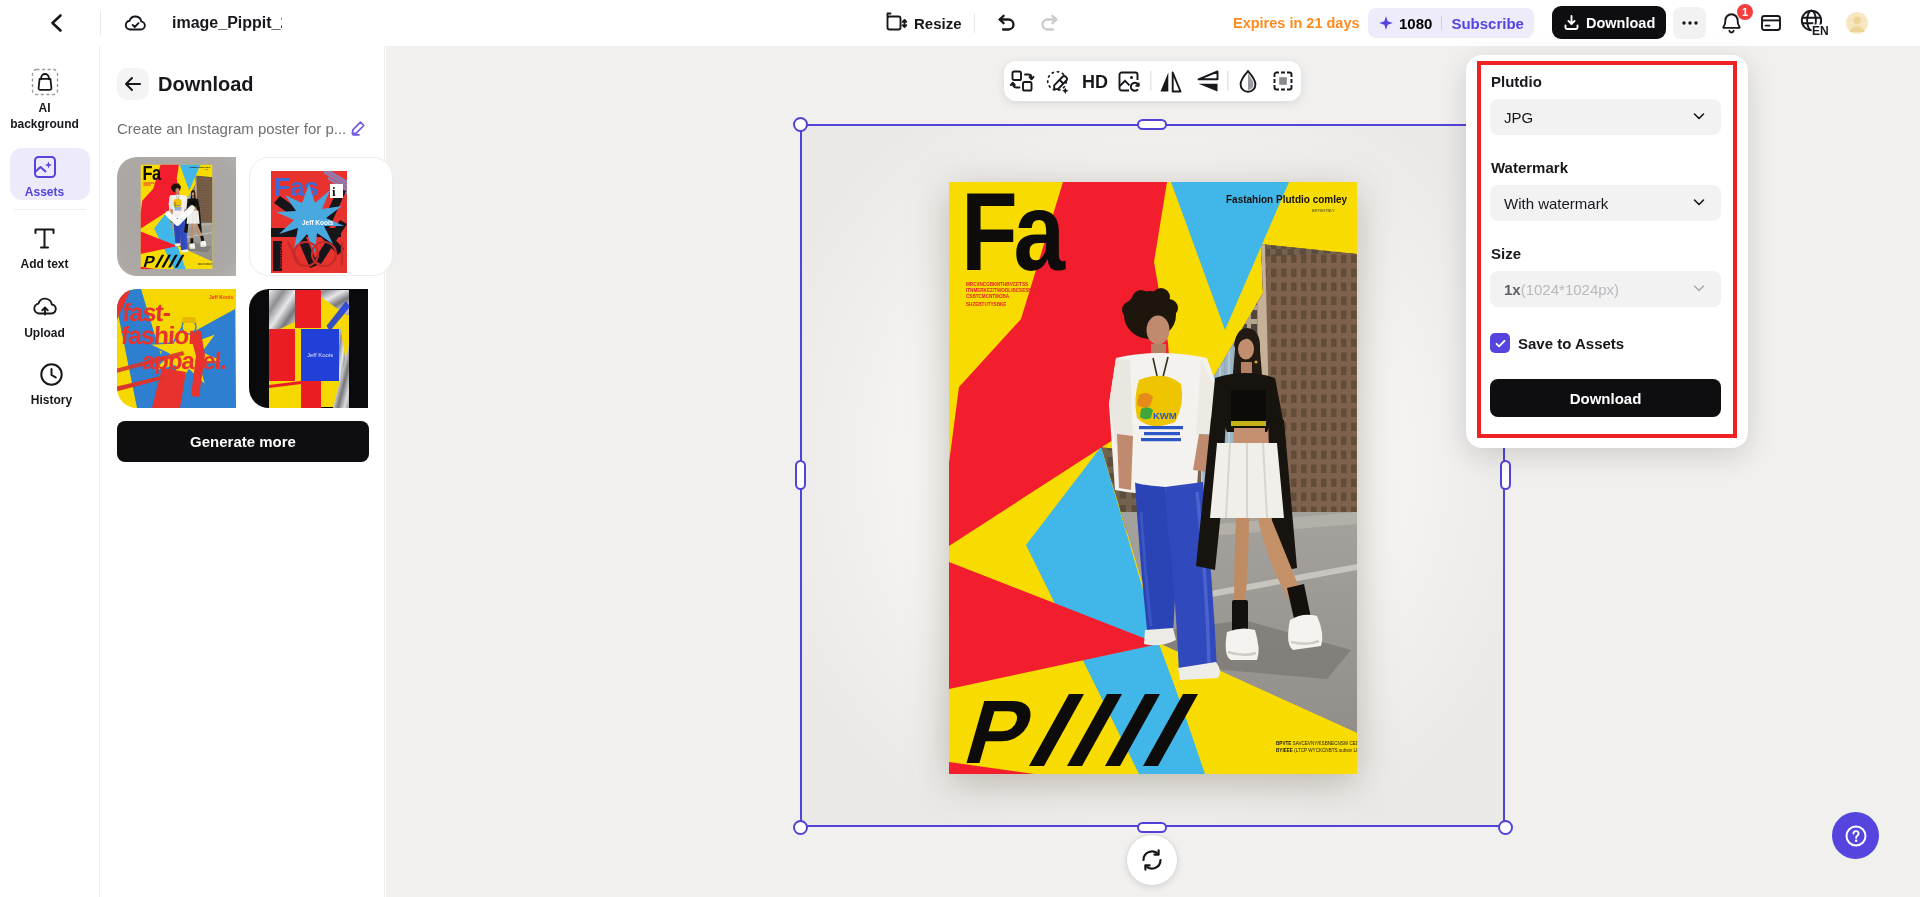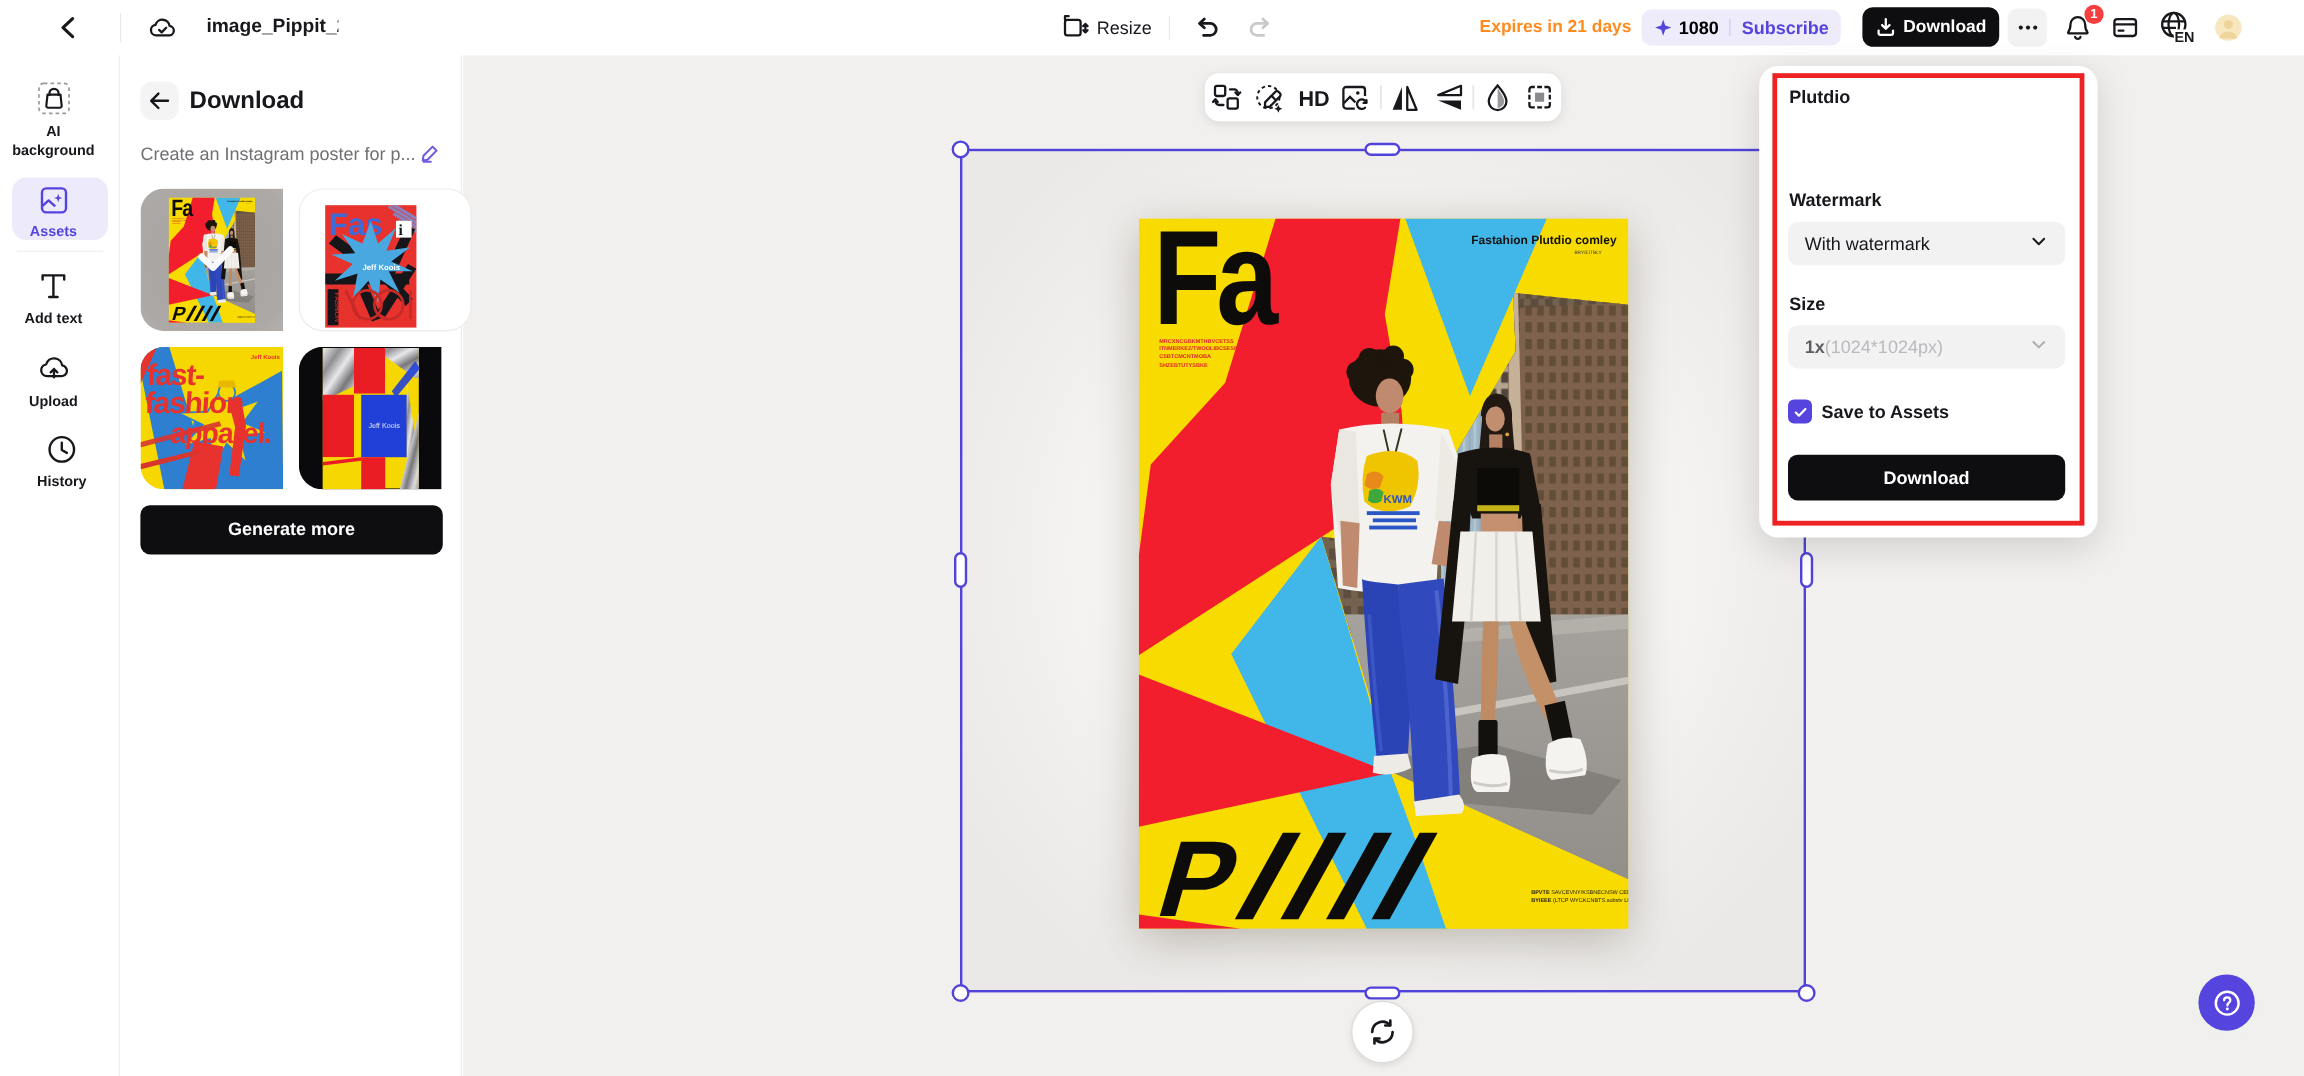--- a/index.html
+++ b/index.html
@@ -283,21 +283,21 @@
         </svg>
     </div>
     <div class="tb-item" style="left:172px; width:110px; overflow:hidden; font-size:16px; font-weight:bold; color:#17171c; white-space:nowrap;">image_Pippit_202</div>
 
     <div class="tb-item" style="left:884px;">
       <svg width="24" height="24" viewBox="0 0 24 24">
           <rect x="3.5" y="5.5" width="13" height="13" rx="2" fill="none" stroke="#17171c" stroke-width="1.9"></rect>
           <path d="M6.5 2.5h-3v3" stroke="#17171c" stroke-width="1.9" stroke-linecap="round" stroke-linejoin="round" fill="none"></path>
           <path d="M20.5 9v7M20.5 9l-1.8 1.8M20.5 9l1.8 1.8M20.5 16l-1.8-1.8M20.5 16l1.8-1.8" stroke="#17171c" stroke-width="1.9" stroke-linecap="round" fill="none"></path>
         </svg>
-      <span style="font-size:15px; font-weight:normal; color:#17171c; margin-left:6px;">Resize</span>
+      <span style="font-size:15px; font-weight:bold; color:#17171c; margin-left:6px;">Resize</span>
     </div>
     <div style="position:absolute; left:974px; top:13px; width:1px; height:20px; background:#E8E8E8;"></div>
 
     <div class="tb-item" style="left:995px;">
       <svg width="23" height="23" viewBox="0 0 23 23">
           <path d="M5 7.5h8.5a5 5 0 0 1 0 10H8" fill="none" stroke="#17171c" stroke-width="2.3" stroke-linecap="round"></path>
           <path d="M8.6 3.8L4.6 7.5l4 3.7" fill="none" stroke="#17171c" stroke-width="2.3" stroke-linecap="round" stroke-linejoin="round"></path>
         </svg>
     </div>
     <div class="tb-item" style="left:1038px;">
@@ -532,20 +532,23 @@
         <path d="M97 12l4 6-20 24-3.5-5z" fill="#2140D8" opacity="0.9"></path>
       </svg>
     </div>
 
     <div style="position:absolute; left:17px; top:375px; width:252px; height:41px; background:#0E0E11; border-radius:8px; display:flex; align-items:center; justify-content:center; color:#fff; font-size:15px; font-weight:bold;">Generate more</div>
   </div>
 
   <div id="popup">
     <div id="redbox"></div>
     <div class="pop-label" style="top:18px;">Plutdio</div>
+    <div class="pop-select" style="top:44px;">JPG<span class="chev"><svg width="16" height="16" viewBox="0 0 16 16">
+            <path d="M3.5 6l4.5 4.5L12.5 6" fill="none" stroke="#17171c" stroke-width="1.6" stroke-linecap="round" stroke-linejoin="round"></path>
+          </svg></span></div>
     <div class="pop-label" style="top:104px;">Watermark</div>
     <div class="pop-select" style="top:130px;">With watermark<span class="chev"><svg width="16" height="16" viewBox="0 0 16 16">
             <path d="M3.5 6l4.5 4.5L12.5 6" fill="none" stroke="#17171c" stroke-width="1.6" stroke-linecap="round" stroke-linejoin="round"></path>
           </svg></span></div>
     <div class="pop-label" style="top:190px;">Size</div>
     <div class="pop-select" style="top:216px; color:#8a8a90;">
         <span style="color:#5e5e64;font-weight:bold;">1x</span>
         <span style="color:#B9B9BE;">(1024*1024px)</span>
         <span class="chev"><svg width="16" height="16" viewBox="0 0 16 16">
             <path d="M3.5 6l4.5 4.5L12.5 6" fill="none" stroke="#ABABB0" stroke-width="1.6" stroke-linecap="round" stroke-linejoin="round"></path>

